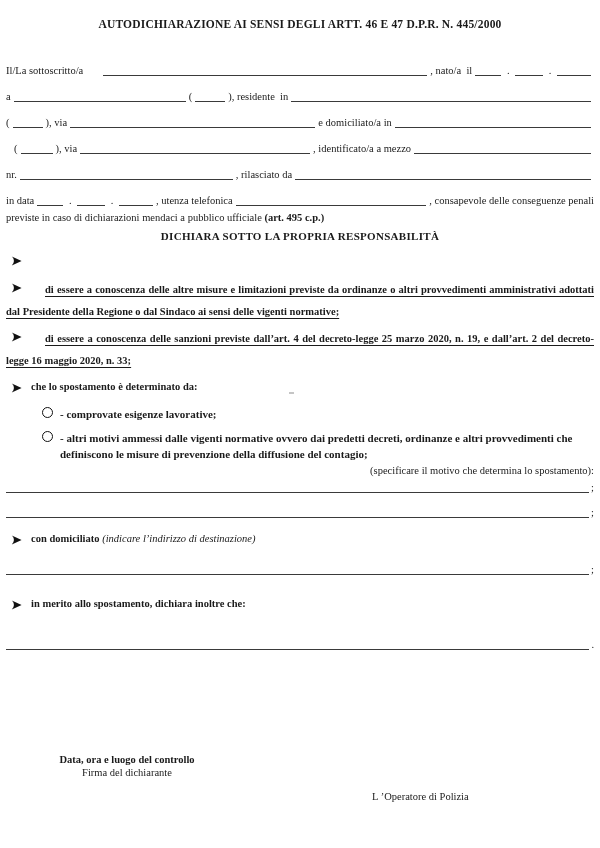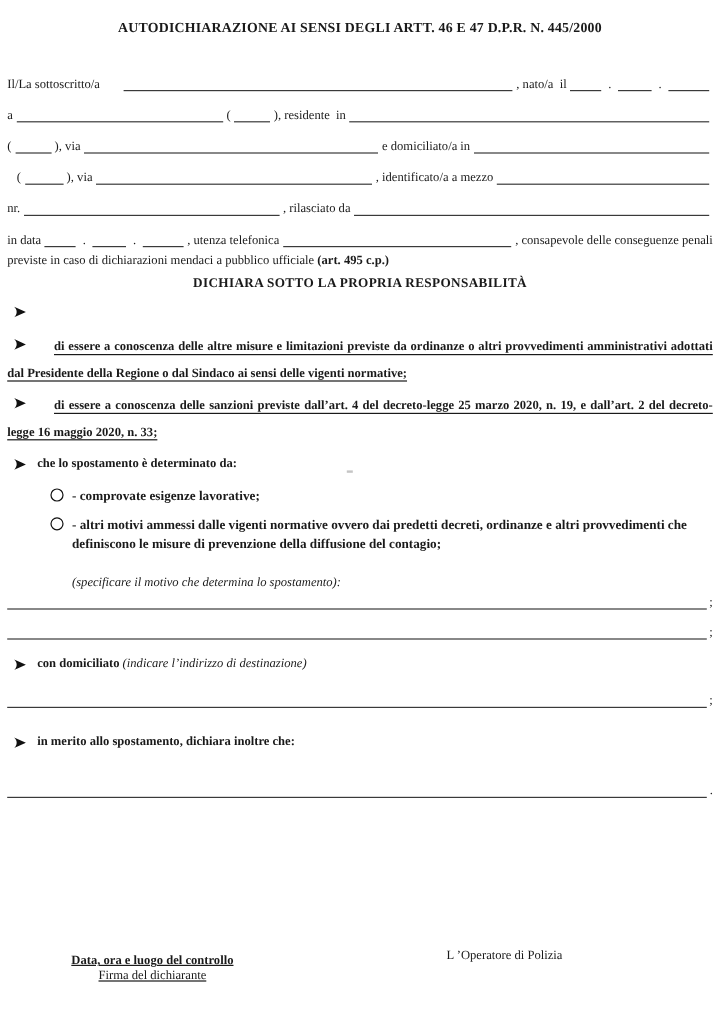--- a/index.html
+++ b/index.html
@@ -26,30 +26,30 @@
   .bullet-row { display:flex; align-items:flex-start; font-size:10.5px; line-height:17px; }
   .arrow-wrap { flex:0 0 auto; width:12px; margin:3px 8px 0 5px; }
   .bold-lead { font-weight:700; }
   .italic-note { font-style:italic; }
 
   .options-block { margin-left:36px; }
   .option { display:flex; align-items:flex-start; margin-top:8px; font-size:11px; }
   .radio { width:11px; height:11px; border:1.3px solid #111; border-radius:50%; margin:1px 7px 0 0; flex:0 0 auto; background:#fff; box-sizing:border-box; }
   .option-label { font-weight:700; line-height:16px; }
 
-  .specify { margin:18px 0 0 54px; font-style:italic; font-size:10.5px; }
+  .specify { margin:3px 0 0 54px; font-size:10.5px;text-align:right; }
 
   .fill-line { display:flex; align-items:flex-end; font-size:10.5px; }
   .fill-blank { flex:1 1 auto; border-bottom:1px solid #3a3a3a; height:12px; }
   .fill-term { flex:0 0 auto; margin-left:2px; line-height:11px; }
 
   .mt4 { margin-top:4px; } .mt6 { margin-top:6px; } .mt8 { margin-top:8px; }
   .mt12 { margin-top:12px; } .mt20 { margin-top:20px; } .mt22 { margin-top:22px; }
 
-  .footer-left { position:absolute; left:52px; top:794px; width:150px; text-align:center; font-size:10.5px; line-height:13px;text-decoration:underline; }
+  .footer-left { position:absolute; left:52px; top:753px; width:150px; text-align:center; font-size:10.5px; line-height:13px; }
   .control-label { font-weight:700; }
   .officer-label { position:absolute; left:372px; top:791px; font-size:10.5px; }
 
   .scan-artifact { position:absolute; left:289px; top:392px; width:5px; height:2px; background:#adadad; opacity:0.7; }
 </style>
 </head>
 <body>
 
 <div class="page">
   <div class="content">

